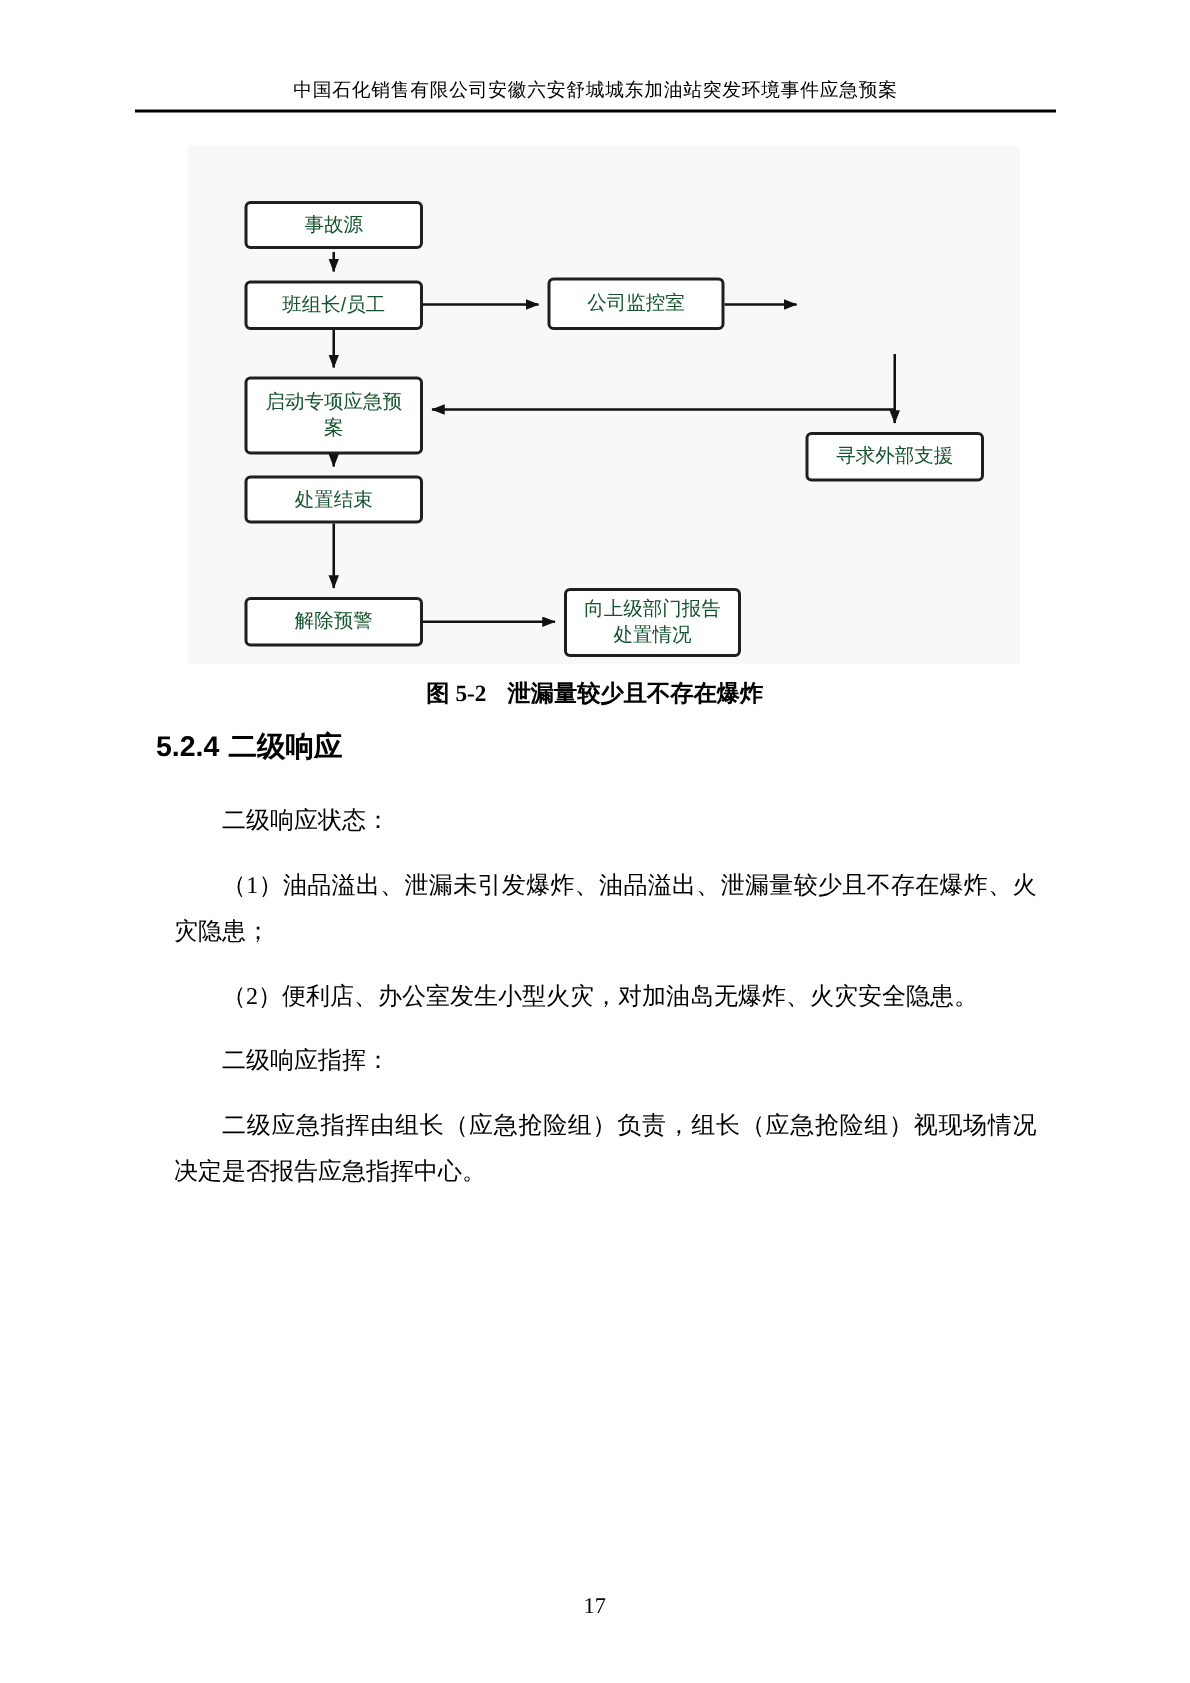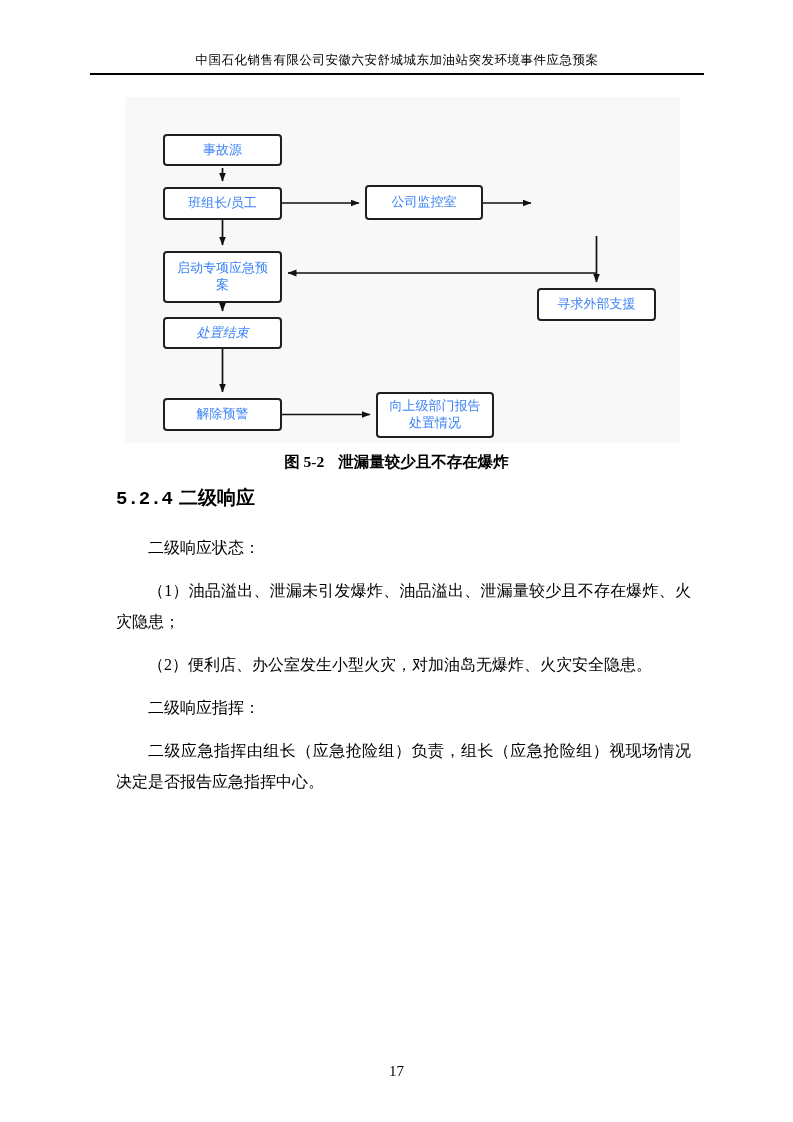--- a/index.html
+++ b/index.html
@@ -31,48 +31,48 @@
   .flow-svg { position: absolute; left: 0; top: 0; width: 555px; height: 346px; }
   .flow-node {
     position: absolute;
     background: #ffffff;
     border: 2px solid #1f1f1f;
     border-radius: 4px;
     box-sizing: border-box;
     display: flex; align-items: center; justify-content: center;
     text-align: center;
     font-family: "Liberation Sans", "DejaVu Sans", sans-serif;
-    font-size: 13px; line-height: 1.3; color: #3b82f6;
+    font-size: 13px; line-height: 1.3; color: #14532d;
     padding: 1px 8px;
   }
   .n-source   { left: 38px;  top: 37px;  width: 119px; height: 32px; }
   .n-team     { left: 38px;  top: 90px;  width: 119px; height: 33px; }
   .n-monitor  { left: 240px; top: 88px;  width: 118px; height: 35px; }
   .n-notify   { left: 412px; top: 87px;  width: 119px; height: 52px; }
   .n-launch   { left: 38px;  top: 154px; width: 119px; height: 52px; }
   .n-support  { left: 412px; top: 191px; width: 119px; height: 33px; }
-  .n-end      { left: 38px;  top: 220px; width: 119px; height: 32px; font-style: italic; }
+  .n-end      { left: 38px;  top: 220px; width: 119px; height: 32px; }
   .n-lift     { left: 38px;  top: 301px; width: 119px; height: 33px; }
   .n-report   { left: 251px; top: 295px; width: 118px; height: 46px; }
 
   
   .fig-caption {
     position: absolute; top: 452px; left: 0; width: 793px;
     text-align: center; font-weight: bold; font-size: 15.5px;
     font-family: "Liberation Sans", "DejaVu Sans", sans-serif;
   }
   .fig-caption .cap-label { font-family: "Liberation Serif", "DejaVu Serif", serif; font-weight: bold; }
   .fig-caption .cap-gap { display: inline-block; width: 14px; }
 
   
   .sec-heading {
     position: absolute; top: 485px; left: 104px;
     font-size: 19px; font-weight: bold;
   }
-  .sec-heading .sec-num { font-family: Liberation Mono, monospace; margin-left: 12px; }
+  .sec-heading .sec-num { font-family: Liberation Sans, sans-serif; }
   .sec-heading .sec-title { font-family: Liberation Sans, sans-serif; margin-left: 6px; }
 
   
   .body-text {
     position: absolute; left: 104px; top: 520px; width: 599px;
     font-size: 16px; line-height: 31px;
     text-align: justify;
   }
   .body-text p { margin: 12px; text-indent: 32px; }
 

